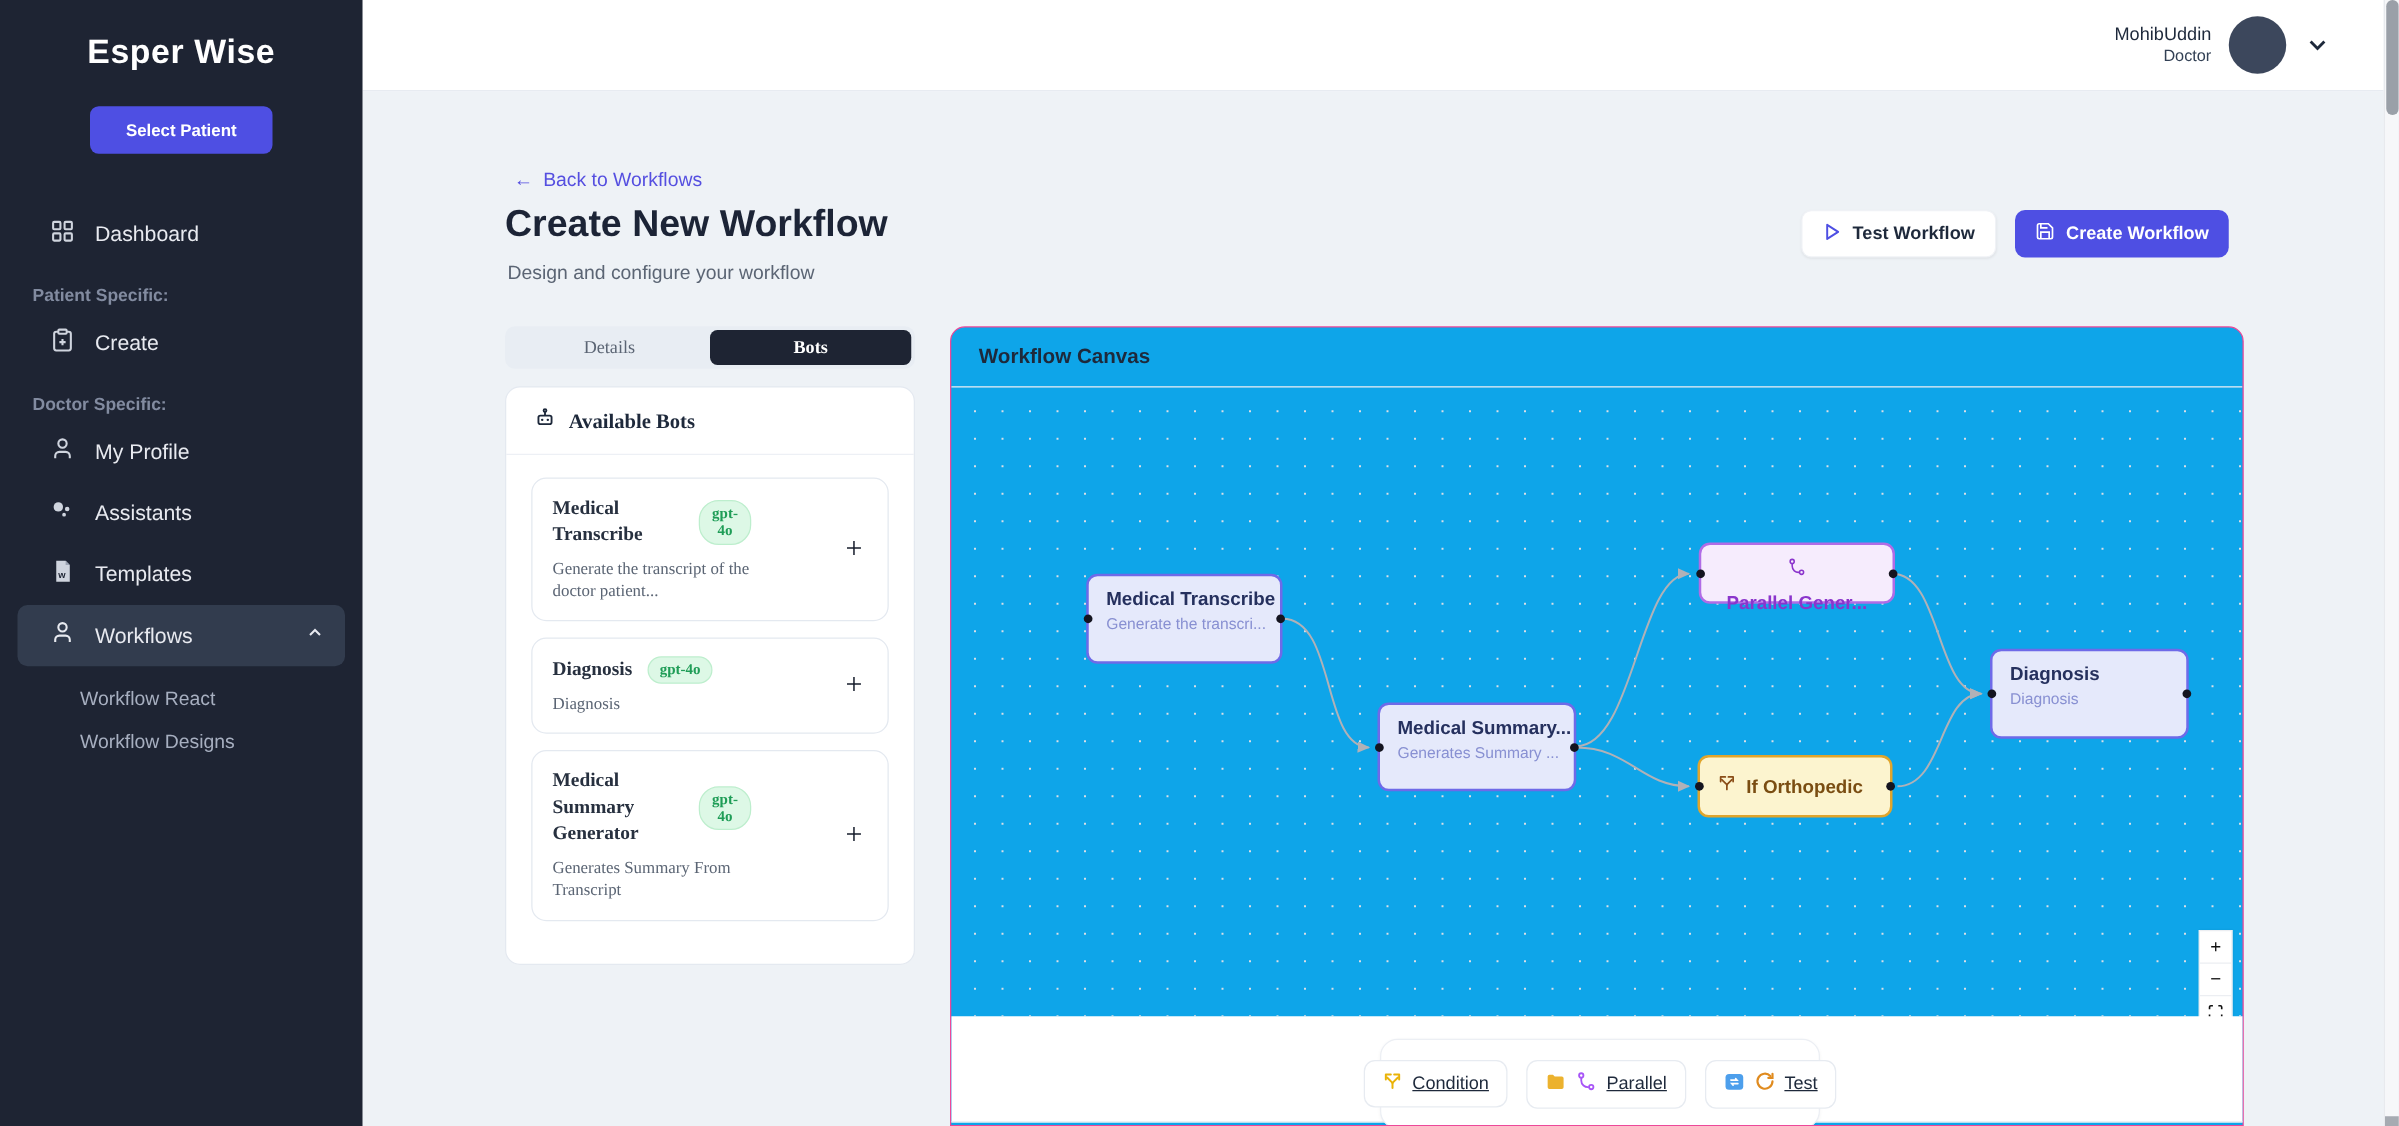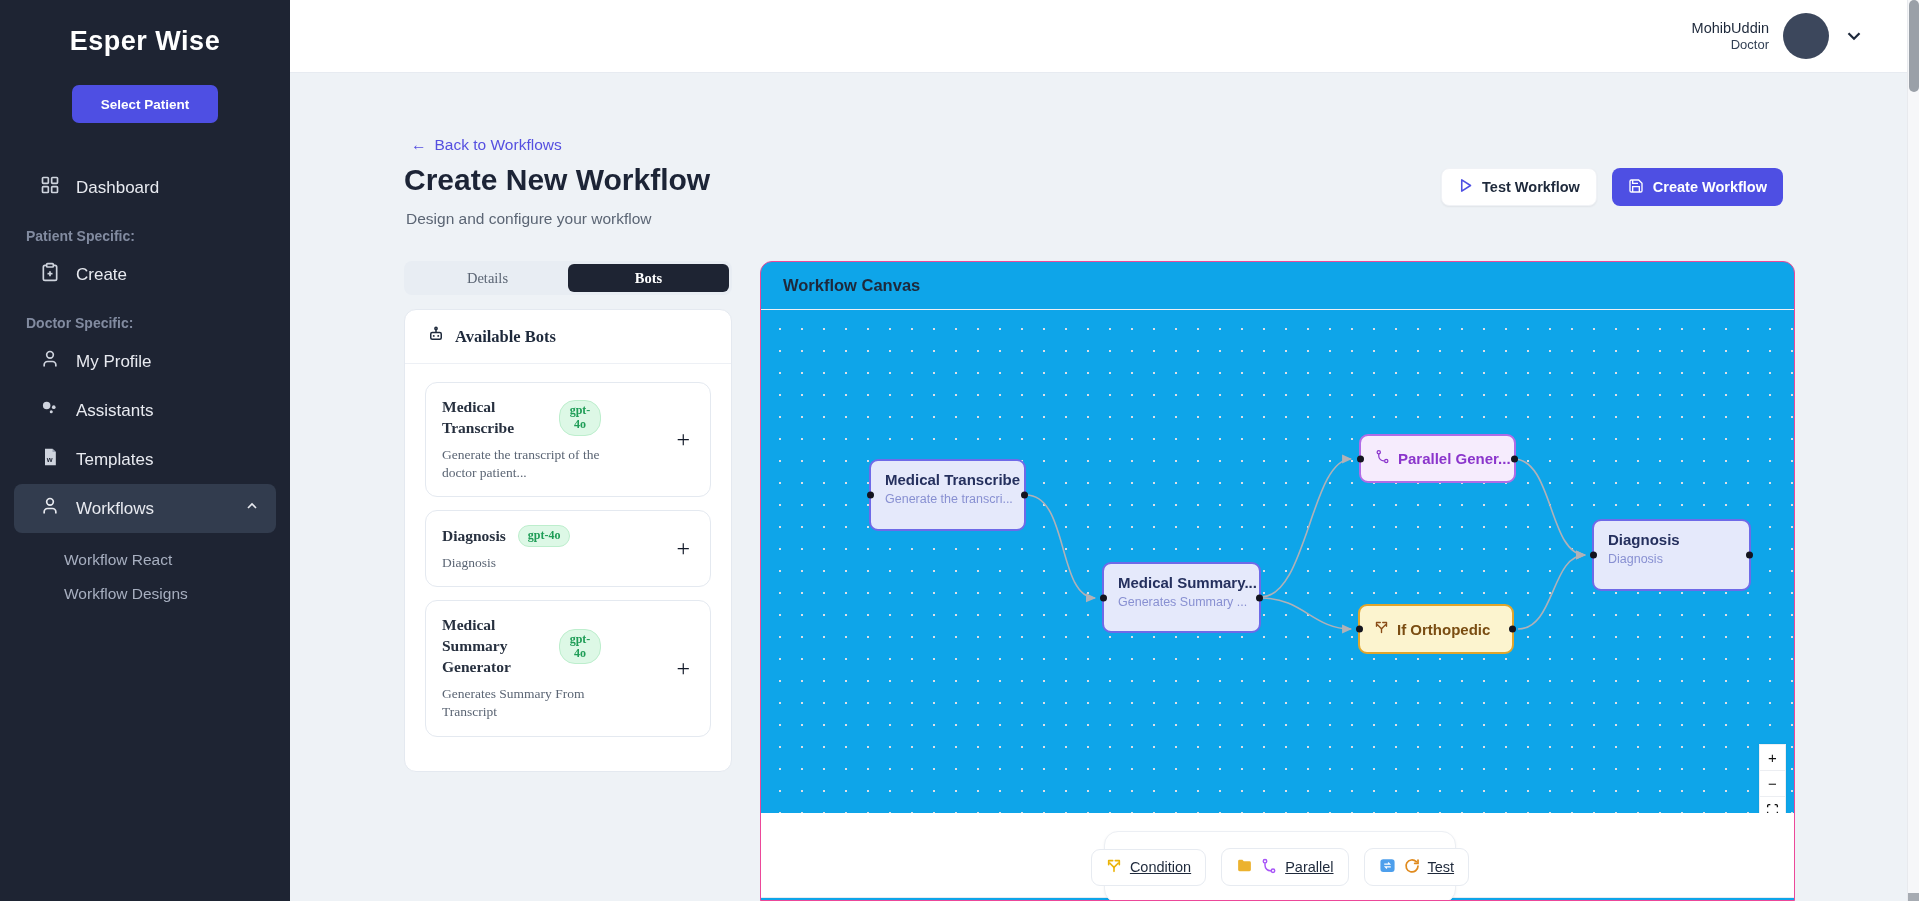--- a/index.html
+++ b/index.html
@@ -280,21 +280,21 @@
         <span class="handle r"></span>
       </div>
 
       <div class="node node-indigo" style="left:341px; top:252px; width:159px; height:71px;">
         <div class="node-title">Medical Summary...</div>
         <div class="node-sub">Generates Summary ...</div>
         <span class="handle l"></span>
         <span class="handle r"></span>
       </div>
 
-      <div class="node node-purple" style="left:598px; top:124px; width:157px; height:49px;">
+      <div class="node node-purple" style="left:598px; top:124px; width:157px; height:49px;flex-direction:column;">
         <span><svg width="15" height="15" viewBox="0 0 24 24" fill="none" stroke="#8b35cc" stroke-width="2">
               <circle cx="6" cy="5" r="2.6"></circle>
               <circle cx="18" cy="19" r="2.6"></circle>
               <path d="M6 8v3a8 8 0 0 0 9 8"></path>
             </svg></span>
         <span class="node-title">Parallel Gener...</span>
         <span class="handle l"></span>
         <span class="handle r"></span>
       </div>
 

